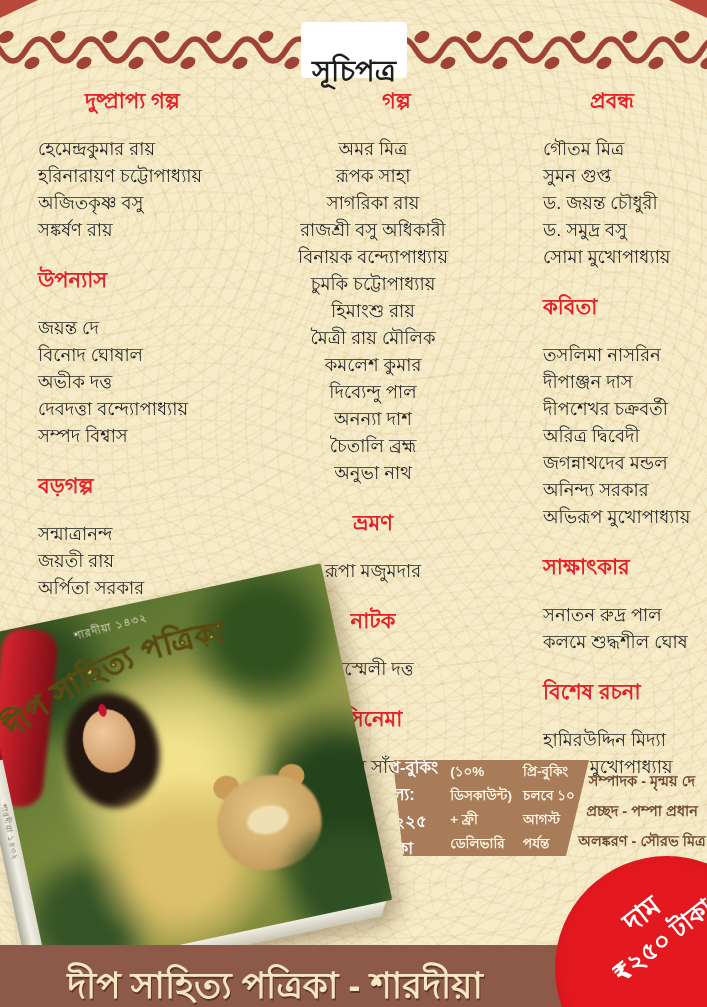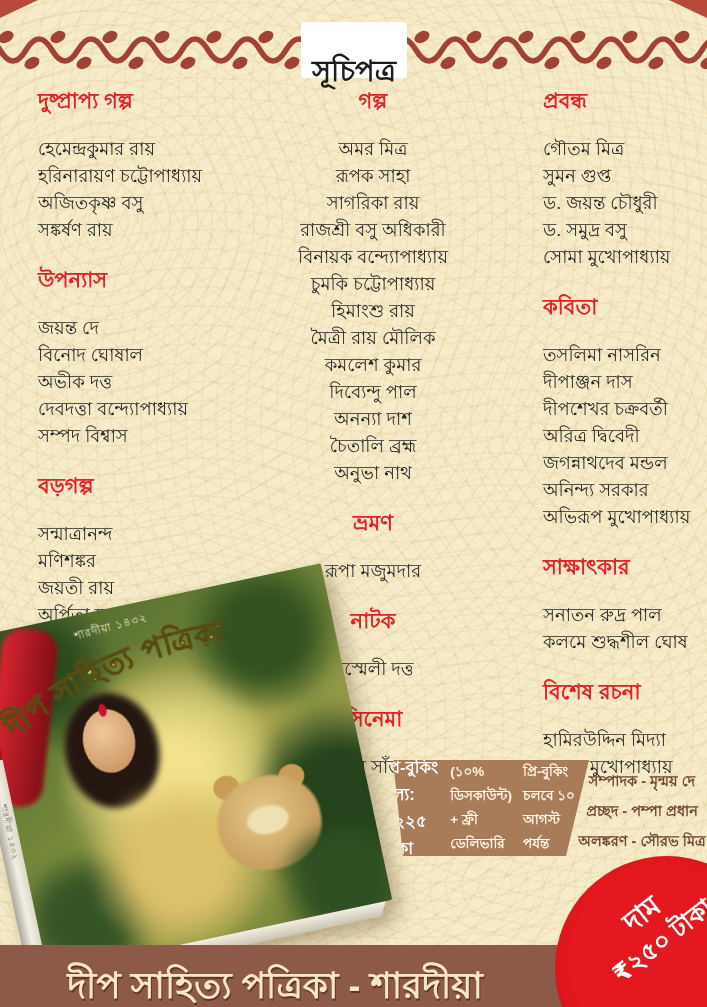--- a/index.html
+++ b/index.html
@@ -16,21 +16,21 @@
   .corner.left{left:0;clip-path:polygon(0 0,100% 0,0 100%);}
   .corner.right{right:0;clip-path:polygon(0 0,100% 0,100% 100%);}
   #wave-svg{position:absolute;left:0;top:26px;width:707px;height:48px;}
   #title-box{position:absolute;left:301px;top:22px;width:106px;height:56px;background:#ffffff;border-radius:4px;}
   #page-title{position:absolute;left:281px;top:48px;width:146px;text-align:center;font-size:29px;font-weight:bold;color:#1d1d1d;}
   .col{position:absolute;top:85px;}
   #col1{left:38px;width:225px;text-align:left;}
   #col2{left:253px;width:240px;text-align:center;}
   #col3{left:543px;width:164px;text-align:left;}
   .toc-header{font-size:21px;font-weight:bold;color:#e22128;margin:20px 0 16px;}
-  .col .toc-header:first-child{margin-top:0;}
+  .col .toc-header:first-child{margin-top:0;margin-left:47px;}
   .toc-item{font-size:18px;color:#252525;line-height:27px;}
   
   #book{position:absolute;left:-10px;top:598px;width:372px;height:358px;transform:rotate(-12deg);
         filter:drop-shadow(7px 11px 10px rgba(70,45,15,.35));}
   #book .pages-left{position:absolute;left:0;top:4px;width:20px;height:348px;background:linear-gradient(90deg,#aaa79b,#f2efe4 55%,#dcd8c9);}
   #book .spine-band{position:absolute;left:0;top:66px;width:20px;height:60px;background:linear-gradient(180deg,#d2212a,#9d1119);}
   #book .spine-text{position:absolute;left:2px;top:170px;width:16px;font-size:8px;color:#5a5346;writing-mode:vertical-rl;letter-spacing:1px;}
   #book .pages-bottom{position:absolute;left:8px;bottom:0;width:354px;height:15px;background:linear-gradient(180deg,#f4f1e6,#c9c5b4);transform:skewX(-30deg);}
   #cover{position:absolute;left:20px;top:0;width:352px;height:344px;border-radius:2px;overflow:hidden;
     background:
@@ -123,21 +123,20 @@
       <div class="toc-item">অজিতকৃষ্ণ বসু</div>
       <div class="toc-item">সঙ্কর্ষণ রায়</div>
       <div class="toc-header">উপন্যাস</div>
       <div class="toc-item">জয়ন্ত দে</div>
       <div class="toc-item">বিনোদ ঘোষাল</div>
       <div class="toc-item">অভীক দত্ত</div>
       <div class="toc-item">দেবদত্তা বন্দ্যোপাধ্যায়</div>
       <div class="toc-item">সম্পদ বিশ্বাস</div>
       <div class="toc-header">বড়গল্প</div>
       <div class="toc-item">সন্মাত্রানন্দ</div>
-      <div class="toc-item">মণিশঙ্কর</div>
       <div class="toc-item">জয়তী রায়</div>
       <div class="toc-item">অর্পিতা সরকার</div>
     </div>
   <div id="col2" class="col">
       <div class="toc-header">গল্প</div>
       <div class="toc-item">অমর মিত্র</div>
       <div class="toc-item">রূপক সাহা</div>
       <div class="toc-item">সাগরিকা রায়</div>
       <div class="toc-item">রাজশ্রী বসু অধিকারী</div>
       <div class="toc-item">বিনায়ক বন্দ্যোপাধ্যায়</div>

